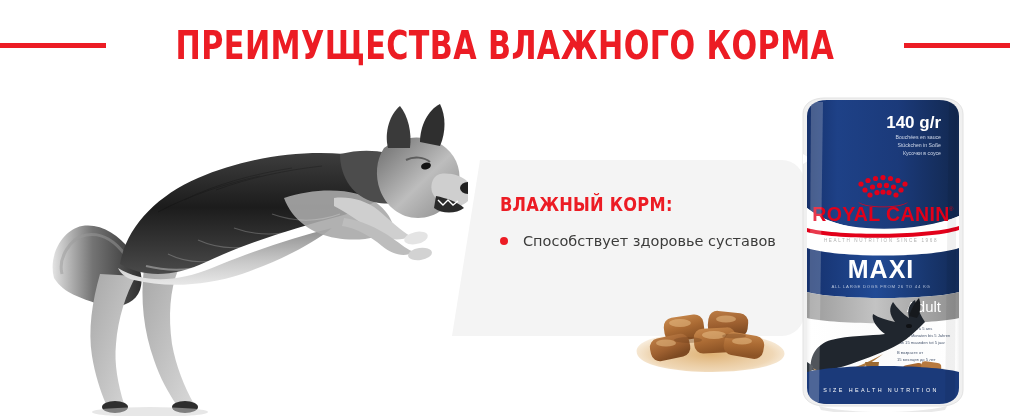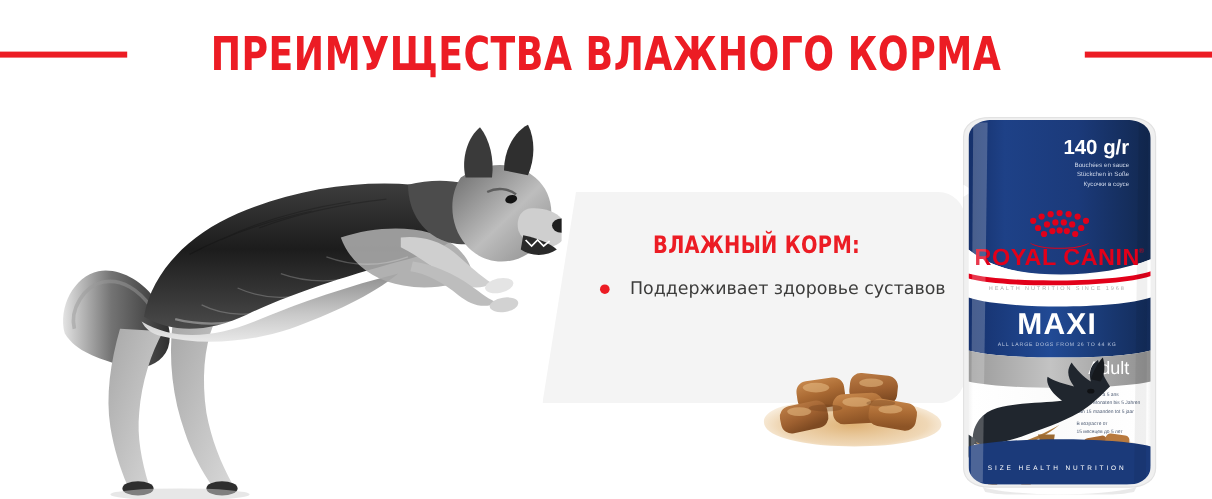--- a/index.html
+++ b/index.html
@@ -5,21 +5,20 @@
   html,body{margin:0;padding:0;background:#ffffff;}
   body{
     font-family:"Liberation Sans","DejaVu Sans",sans-serif;
     -webkit-font-smoothing:antialiased;
   }
   #stage{
     position:relative;
     width:1010px;height:416px;
     background:#ffffff;
     overflow:hidden;
-    text-align:center;
   }
 
   
   .title-row{
     position:absolute;left:0;top:18px;width:1010px;height:54px;
     display:flex;align-items:center;justify-content:center;gap:0;
   }
   .rule{
     height:5px;background:#ec1c24;flex:0 0 auto;
   }
@@ -199,21 +198,21 @@
     </svg>
   </div>
 
   <div class="panel"></div>
 
   <div class="panel-content">
     <div class="panel-heading">ВЛАЖНЫЙ КОРМ:</div>
     <ul class="bullet-list">
       <li class="bullet-item">
         <span class="bullet-dot"></span>
-        <span>Поддерживает здоровье суставов</span>
+        <span>Способствует здоровье суставов</span>
       </li>
     </ul>
   </div>
 
   <div class="food">
     <svg viewBox="0 0 190 80" xmlns="http://www.w3.org/2000/svg" aria-hidden="true">
       <defs>
         <radialGradient id="gravyG" cx="50%" cy="55%" r="60%">
           <stop offset="0%" stop-color="#d9a45c" stop-opacity="0.85"></stop>
           <stop offset="70%" stop-color="#e5bd85" stop-opacity="0.6"></stop>

